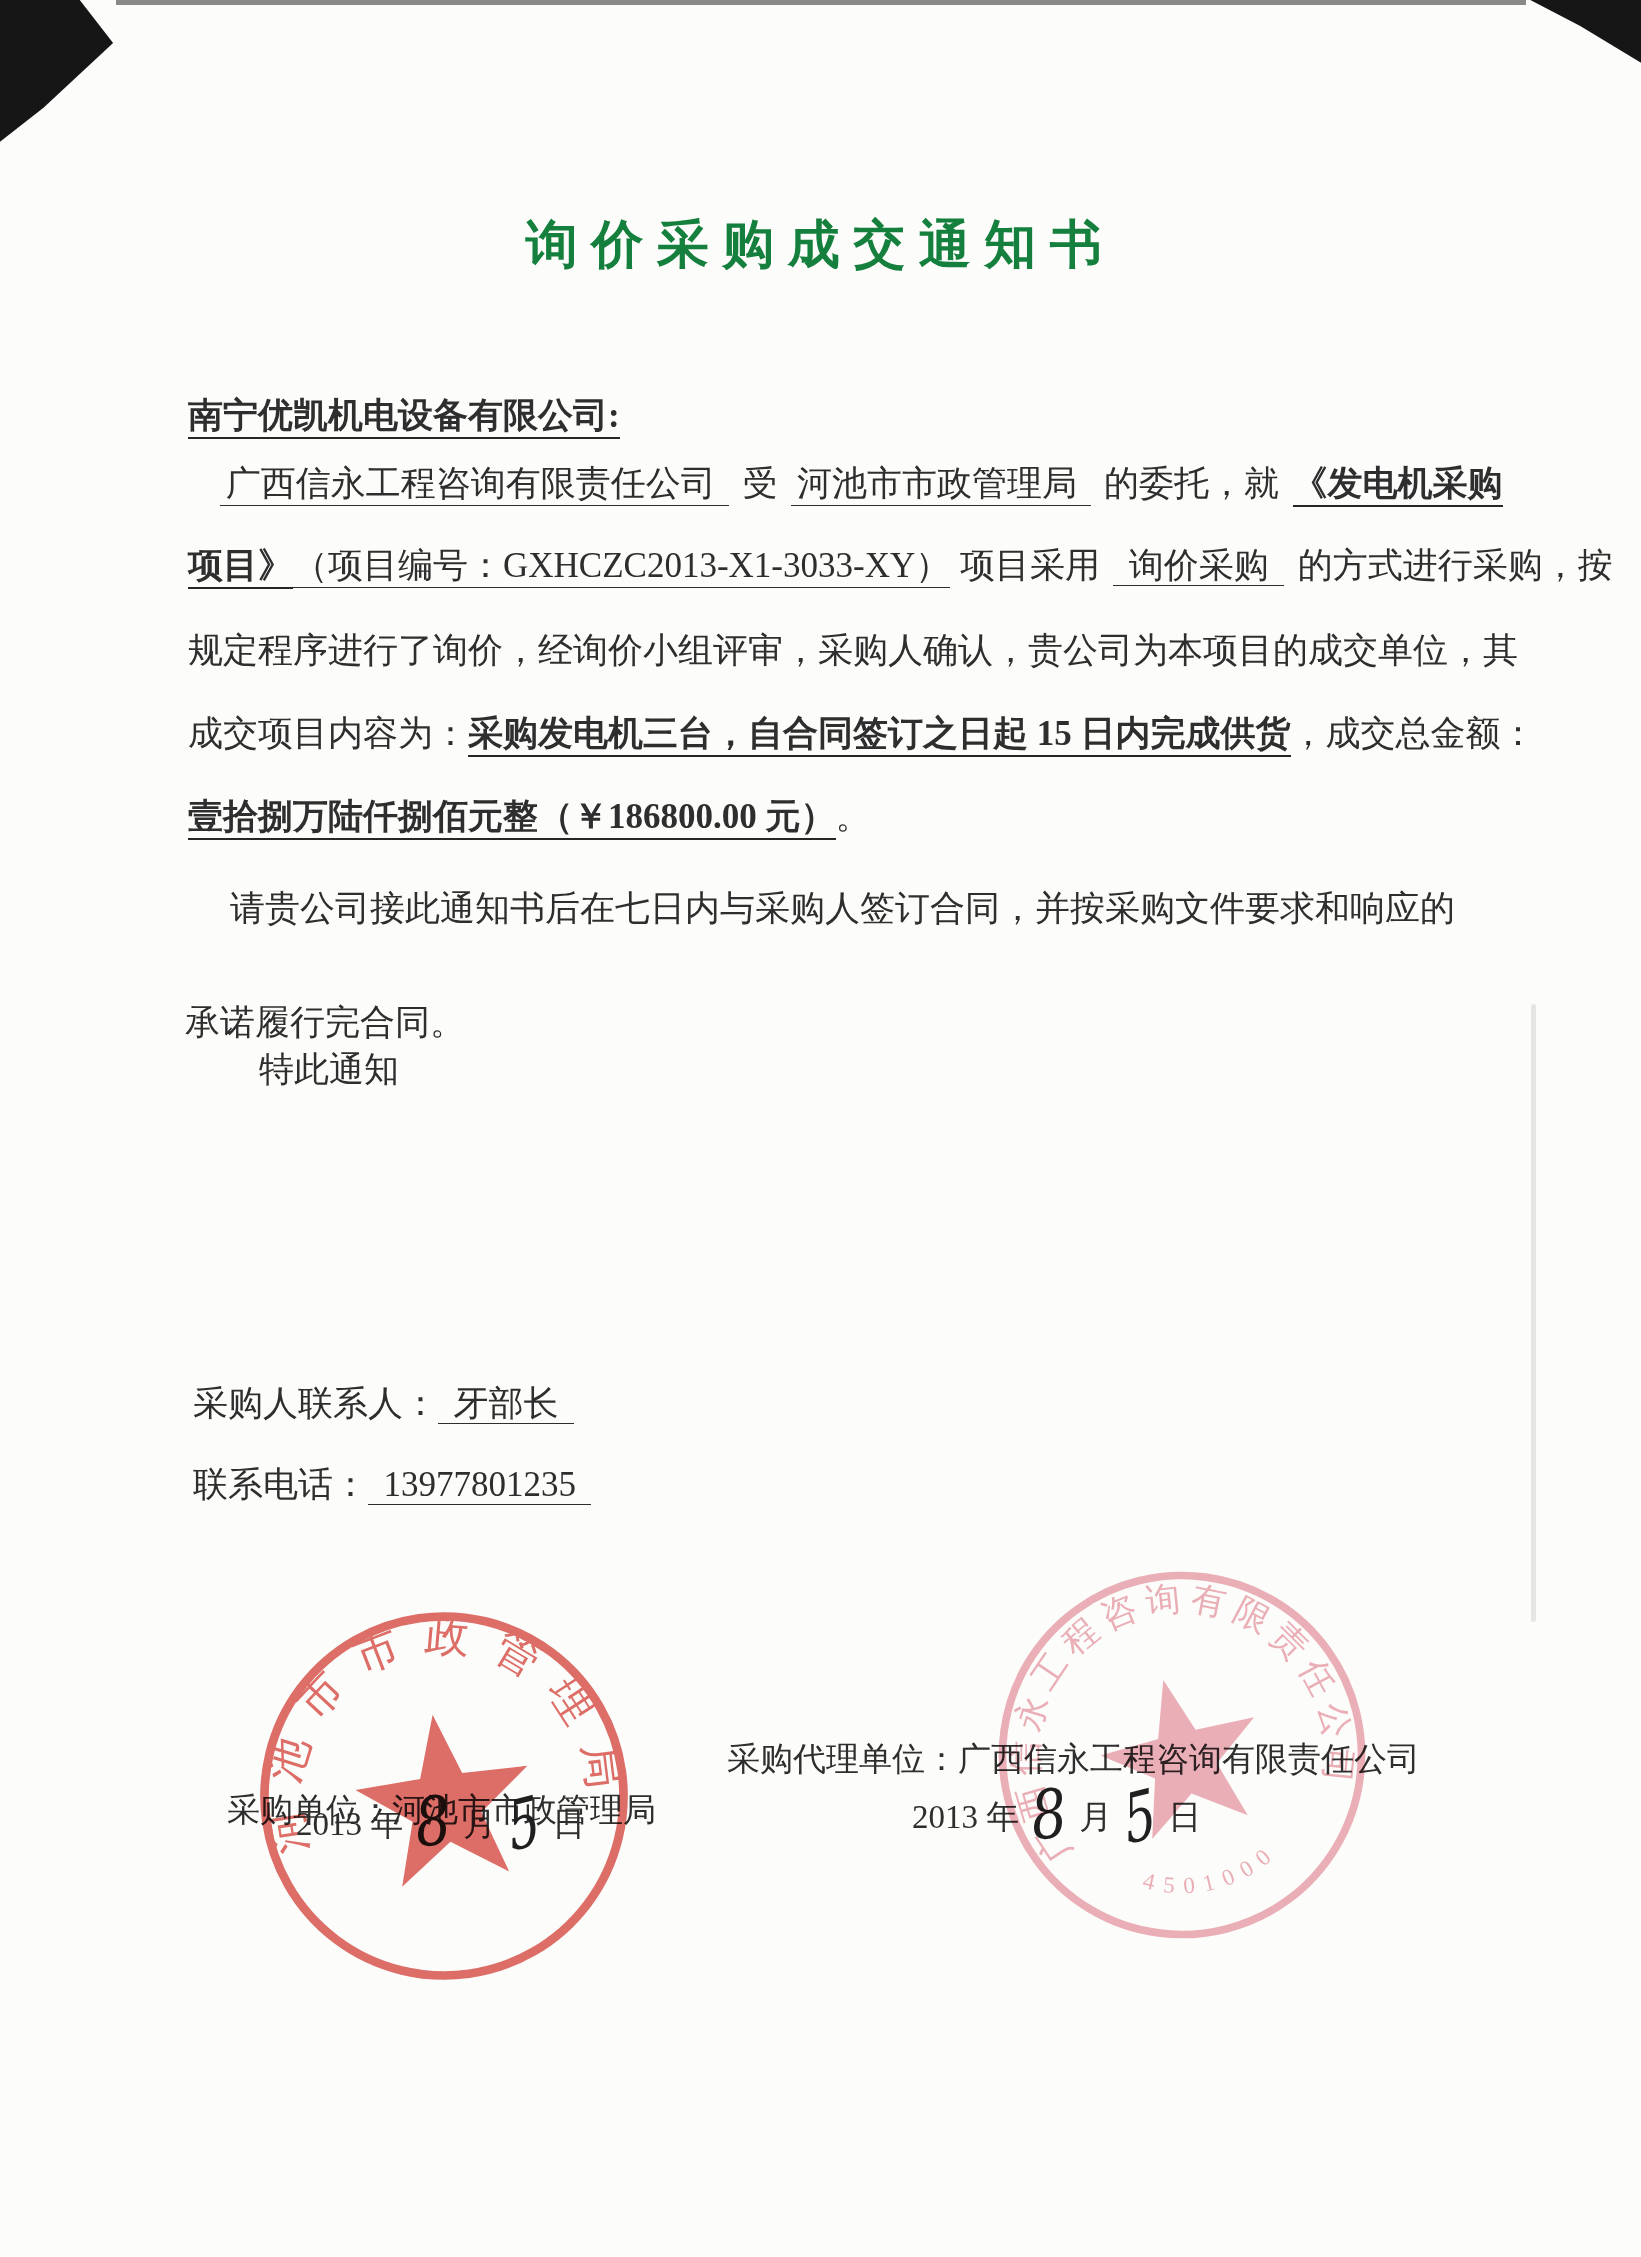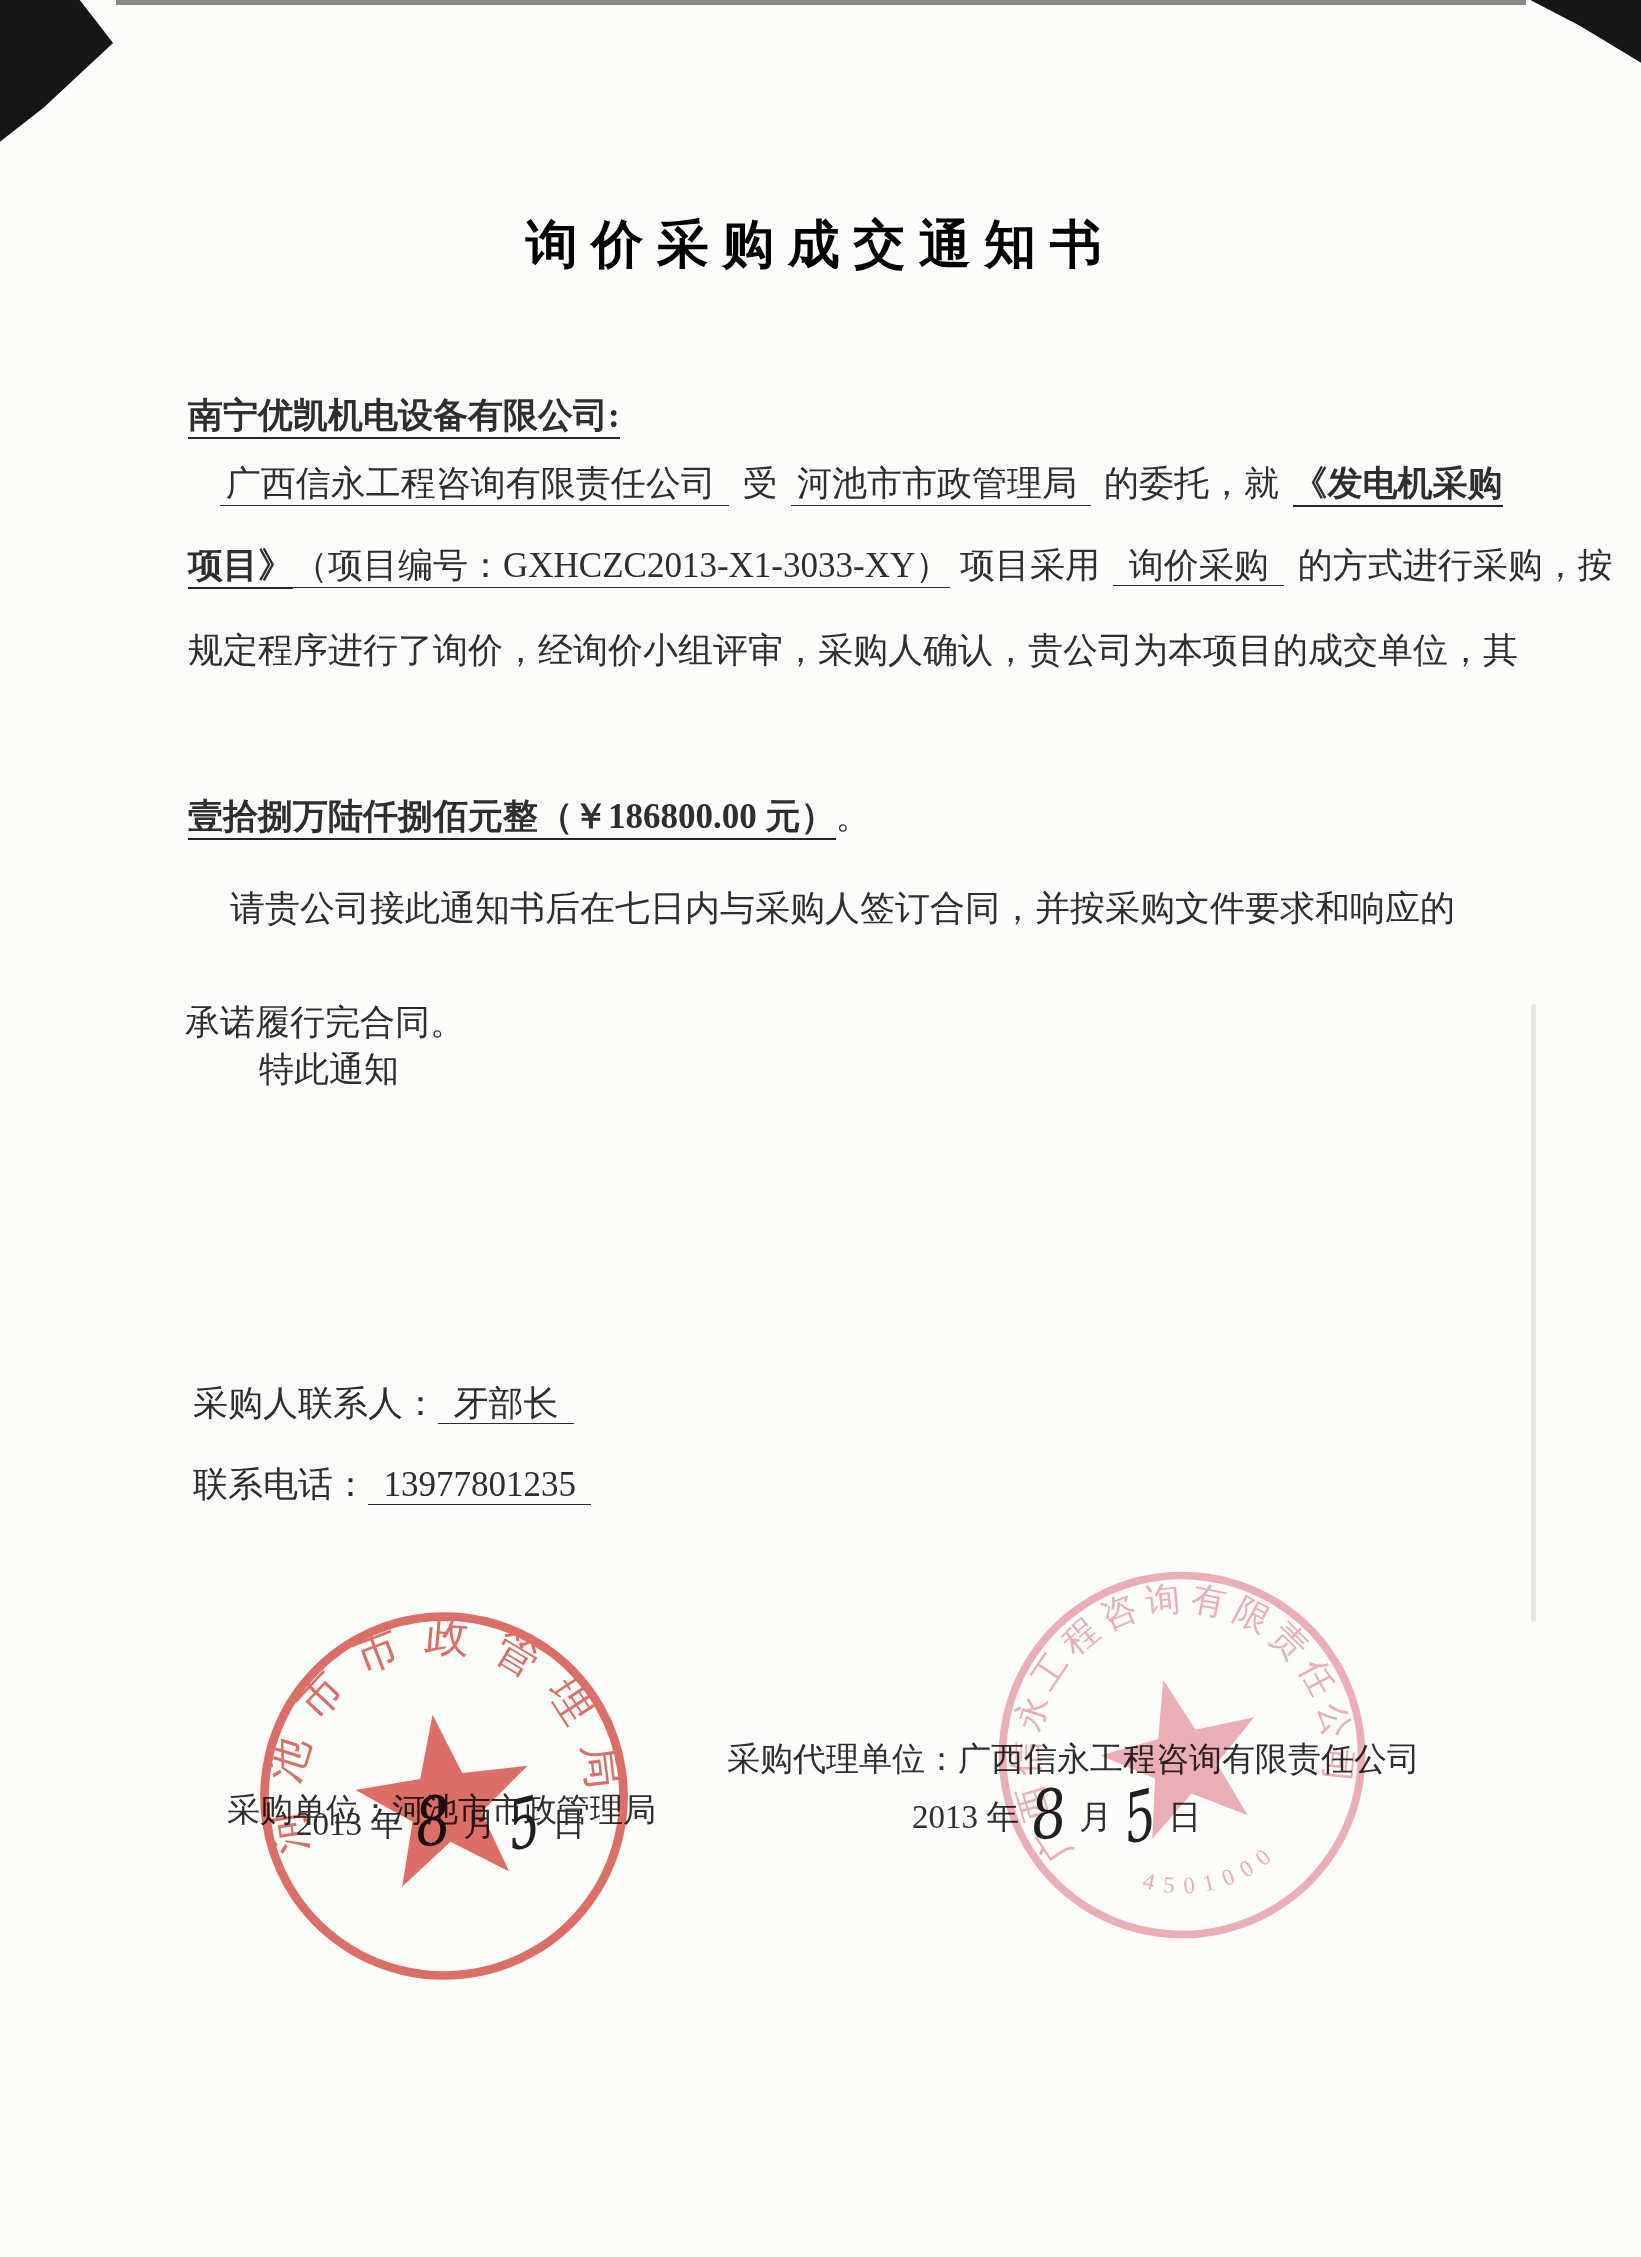--- a/index.html
+++ b/index.html
@@ -10,21 +10,21 @@
   }
   
   .corner-tl { position:absolute; left:0; top:0; width:145px; height:154px;
     background:#161616; clip-path:polygon(0 0, 55% 0, 78% 28%, 30% 70%, 0 92%); }
   .corner-tr { position:absolute; right:0; top:0; width:135px; height:87px;
     background:#161616; clip-path:polygon(18% 0, 100% 0, 100% 72%, 55% 30%); }
   .edge-top { position:absolute; left:116px; top:0; width:1410px; height:4.8px; background:#2a2a2a; opacity:.55; }
   .streak { position:absolute; left:1531px; top:1004px; width:4.8px; height:618px; background:#cfcfcf; opacity:.5; border-radius:2.9px; }
 
   .title { position:absolute; left:0; right:0; top:210px; text-align:center;
-    font-size:52px; font-weight:600; letter-spacing:13.5px; color:#000000; }
+    font-size:52px; font-weight:600; letter-spacing:13.5px; color:#15803d; }
 
   .line { position:absolute; font-size:35px; line-height:1.25; white-space:nowrap; }
   .u  { border-bottom:1.9px solid #2e2e2e; padding-bottom:1.9px; }
   .bu { font-weight:bold; border-bottom:2.9px solid #262626; padding-bottom:1.9px; }
   .sp { padding-left:5.8px; padding-right:13.5px; }
   .mx { margin:0 13.5px; }
   .blank { padding:0 15.4px; }
 
   .footer-label { font-size:33px; }
   .date-line { font-size:33px; }
@@ -58,20 +58,23 @@
   </div>
 
   <div class="line" style="left:188px; top:544px;text-align:right;">
     <span class="bu">项目》</span><span class="u">（项目编号：GXHCZC2013-X1-3033-XY）</span><span style="margin-left:9.7px;">项目采用</span><span class="u blank mx">询价采购</span><span>的方式进行采购，按</span>
   </div>
 
   <div class="line" style="left:188px; top:629px;">
     <span>规定程序进行了询价，经询价小组评审，采购人确认，贵公司为本项目的成交单位，其</span>
   </div>
 
+  <div class="line" style="left:188px; top:712px;">
+    <span>成交项目内容为：</span><span class="bu">采购发电机三台，自合同签订之日起 15 日内完成供货</span><span>，成交总金额：</span>
+  </div>
 
   <div class="line" style="left:188px; top:795px;">
     <span class="bu">壹拾捌万陆仟捌佰元整（￥186800.00 元）</span><span>。</span>
   </div>
 
   <div class="line" style="left:230px; top:887px;">
     <span>请贵公司接此通知书后在七日内与采购人签订合同，并按采购文件要求和响应的</span>
   </div>
   <div class="line" style="left:185px; top:964px;margin-top:37px;">
     <span>承诺履行完合同。</span>

